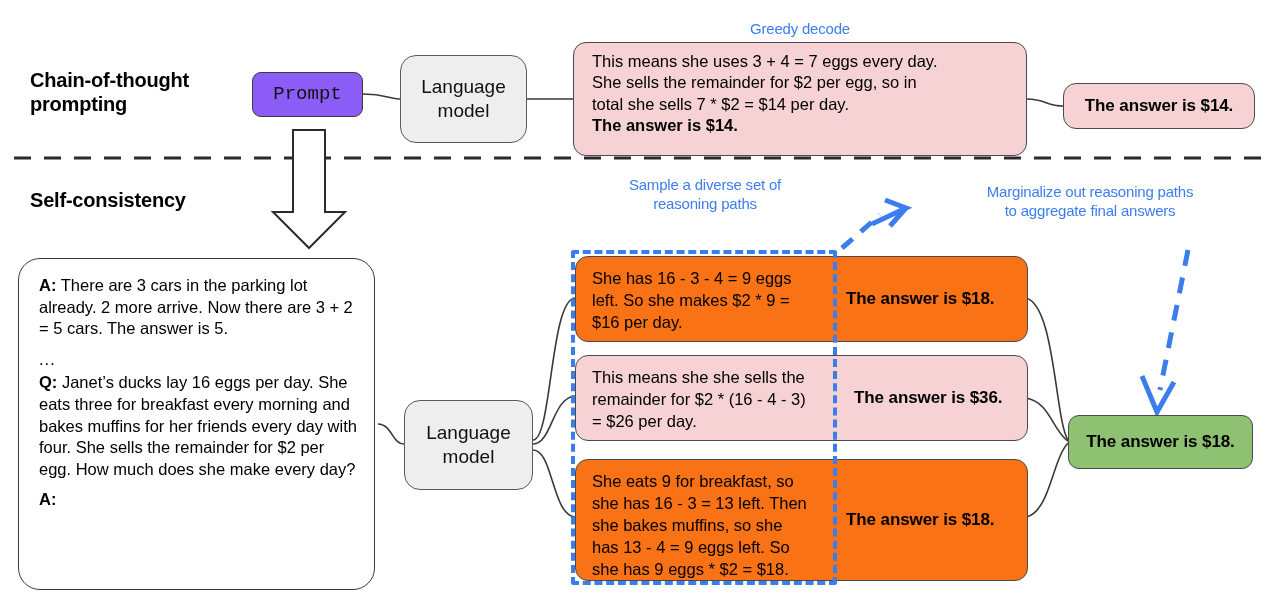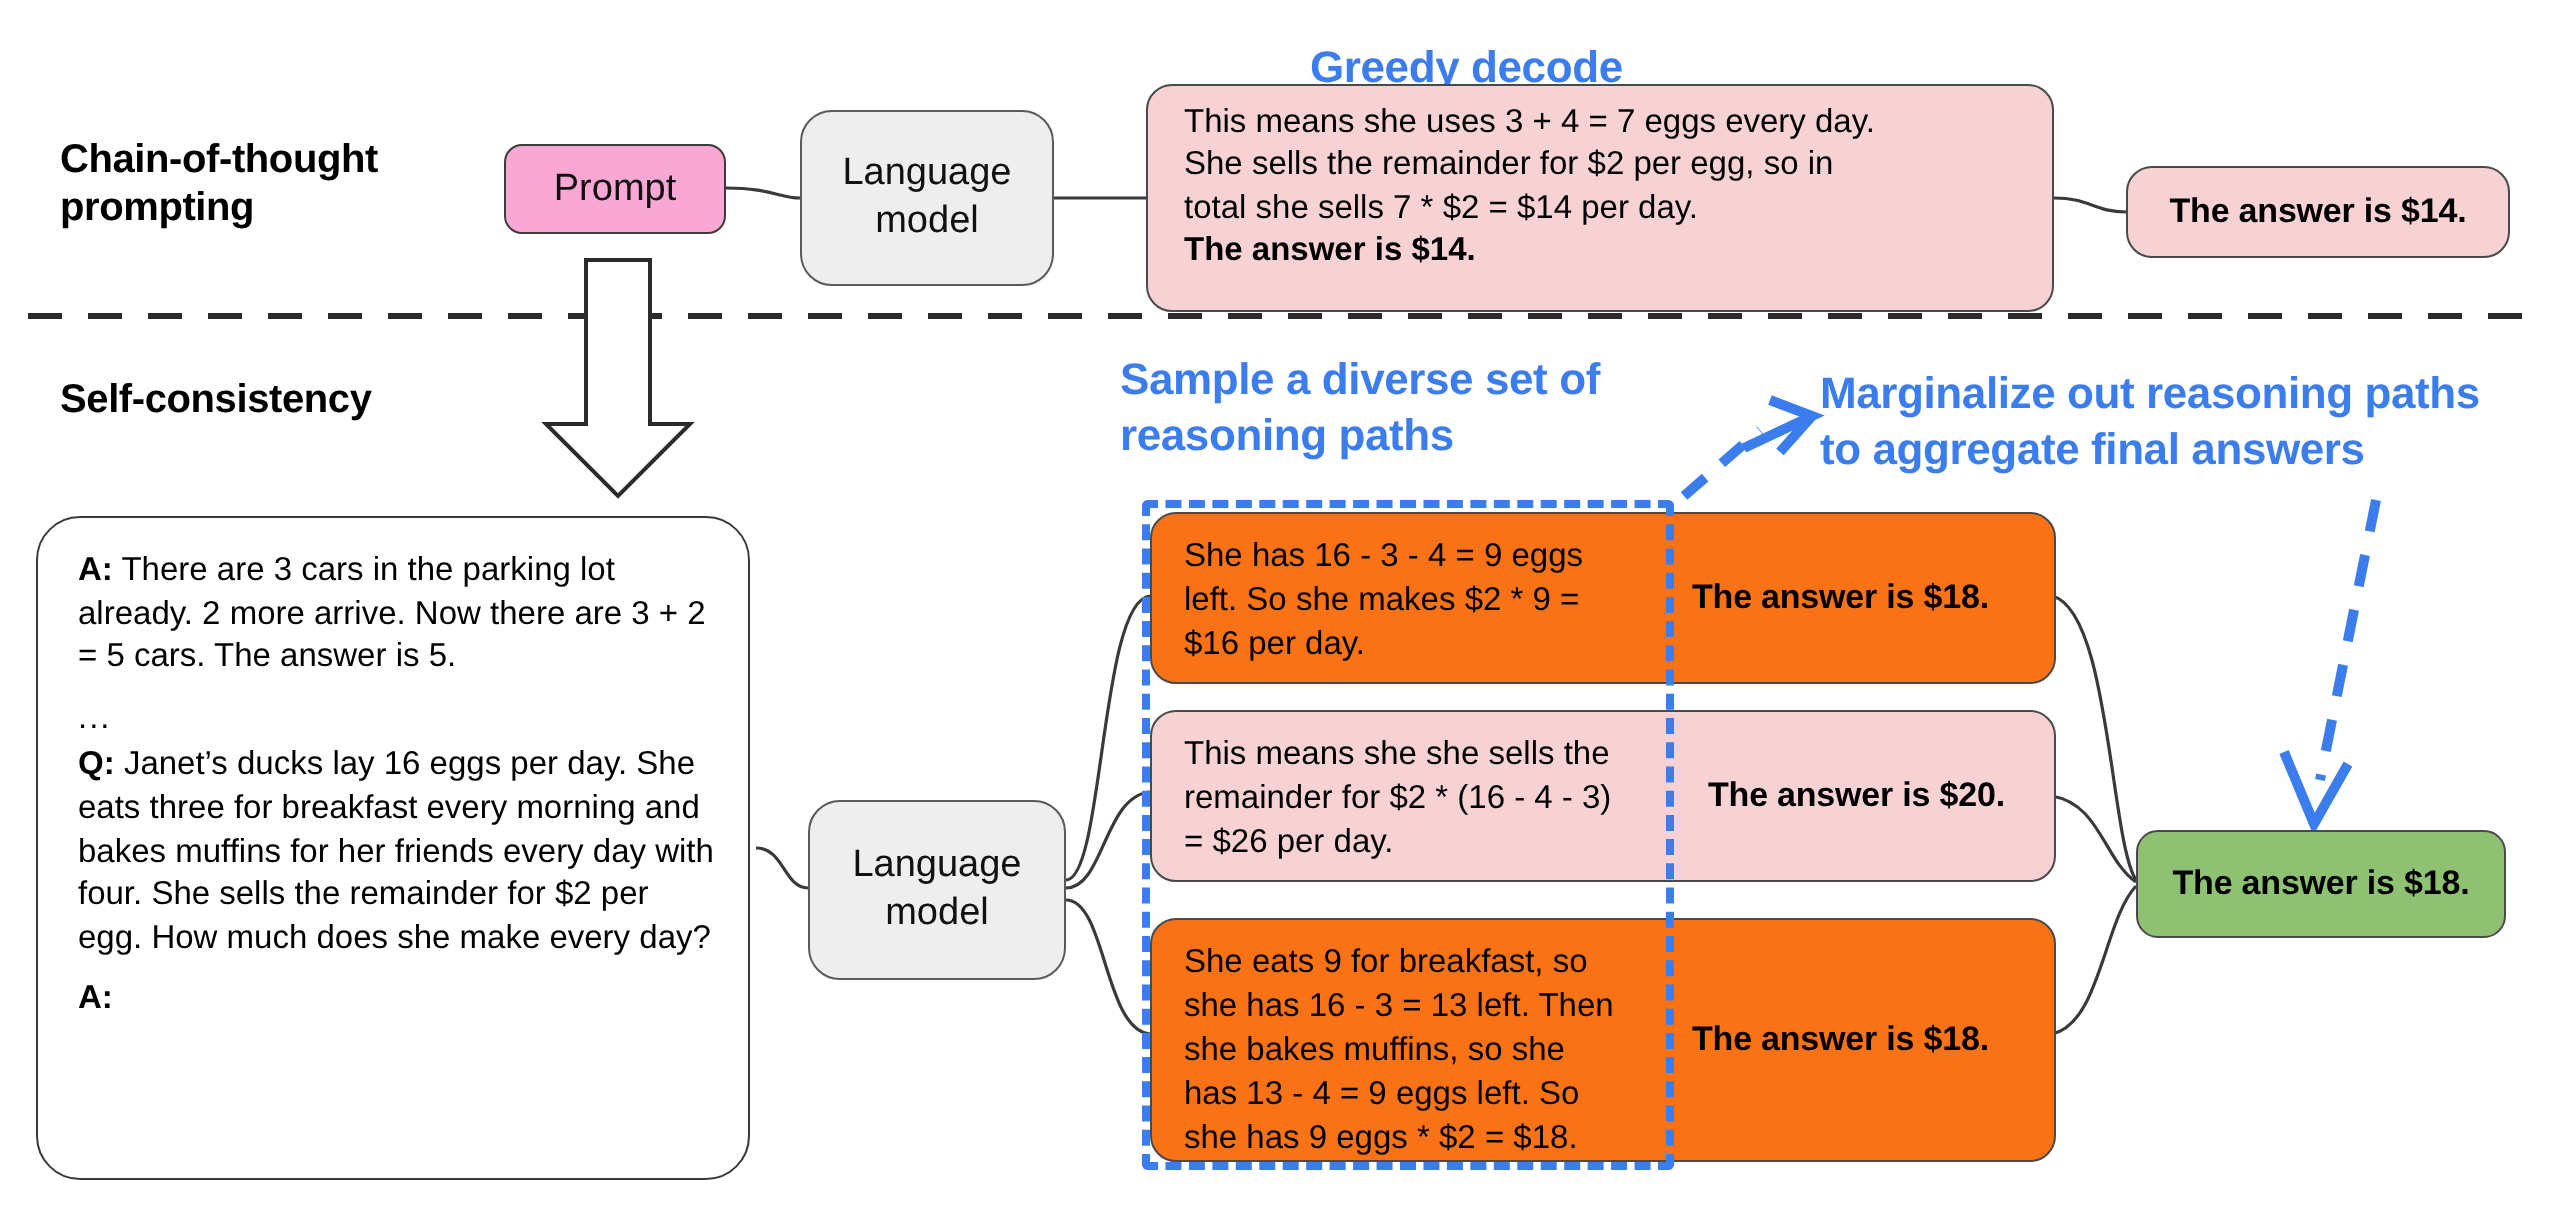--- a/index.html
+++ b/index.html
@@ -34,29 +34,31 @@
     position: absolute;
     font-weight: bold;
     font-size: 20px;
     color: #000000;
     line-height: 1.22;
     letter-spacing: -0.2px;
   }
   .blue-head {
     position: absolute;
     color: #3c7ded;
-    font-weight: bold;
-    font-size: 22px;
+    font-weight: normal;
+    font-size: 15px;
     line-height: 1.25;
+    text-align: center;
     letter-spacing: -0.2px;
   }
   .plain-box {
-    background: #f9a8d4;
+    background: #8b5cf6;
     border: 1.6px solid #3c3c3c;
     border-radius: 9px;
+    font-family: Liberation Mono, monospace;
   }
   .gray-box {
     background: #eeeeee;
     border: 1.6px solid #5a5a5a;
     border-radius: 16px;
   }
   .pink-box {
     background: #f6d2d4;
     border: 1.6px solid #4a4a4a;
     border-radius: 13px;
@@ -215,21 +217,21 @@
     </div>
     <div class="ans-text" style="left:270px; top:32px;">The answer is $18.</div>
   </div>
 
   <div class="pink-box" style="position:absolute; left:575px; top:355px; width:451px; height:84px;">
     <div class="reason-text" style="left:16px; top:11px; width:258px;">
       <div>This means she she sells the</div>
       <div>remainder for $2 * (16 - 4 - 3)</div>
       <div>= $26 per day.</div>
     </div>
-    <div class="ans-text" style="left:278px; top:32px;">The answer is $20.</div>
+    <div class="ans-text" style="left:278px; top:32px;">The answer is $36.</div>
   </div>
 
   <div class="green-box" style="position:absolute; left:575px; top:459px; width:451px; height:120px;">
     <div class="reason-text" style="left:16px; top:11px; width:250px;">
       <div>She eats 9 for breakfast, so</div>
       <div>she has 16 - 3 = 13 left. Then</div>
       <div>she bakes muffins, so she</div>
       <div>has 13 - 4 = 9 eggs left. So</div>
       <div>she has 9 eggs * $2 = $18.</div>
     </div>

